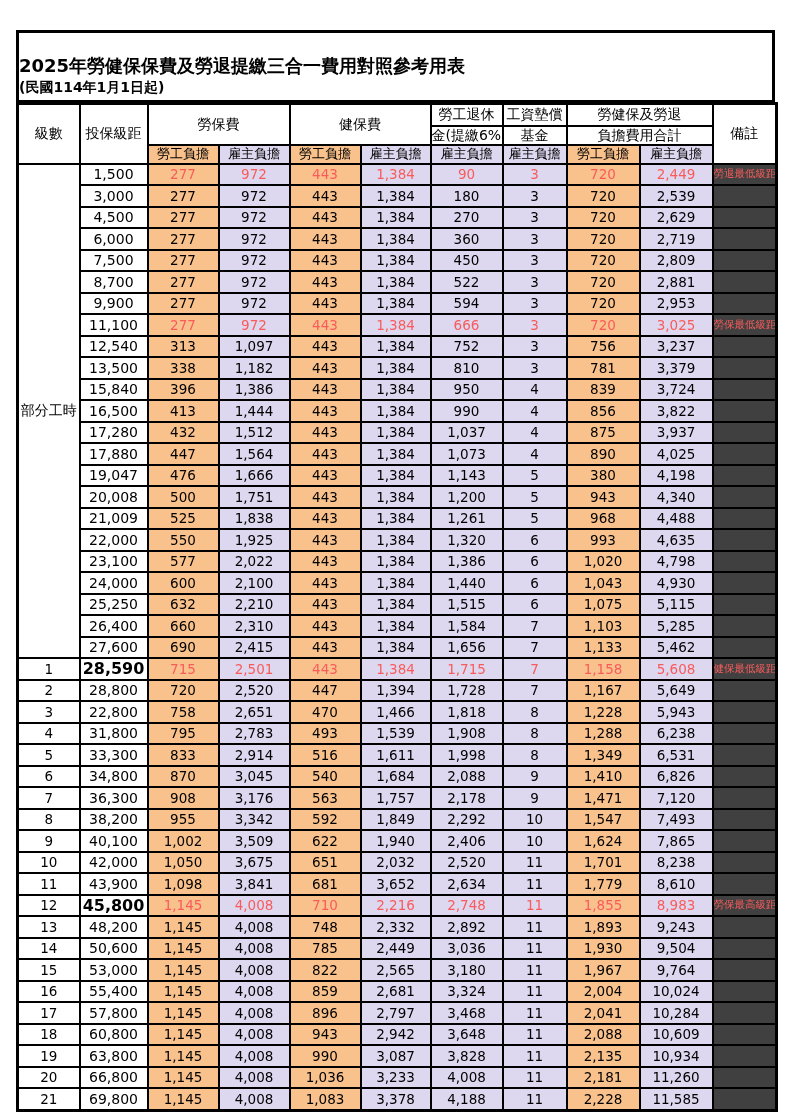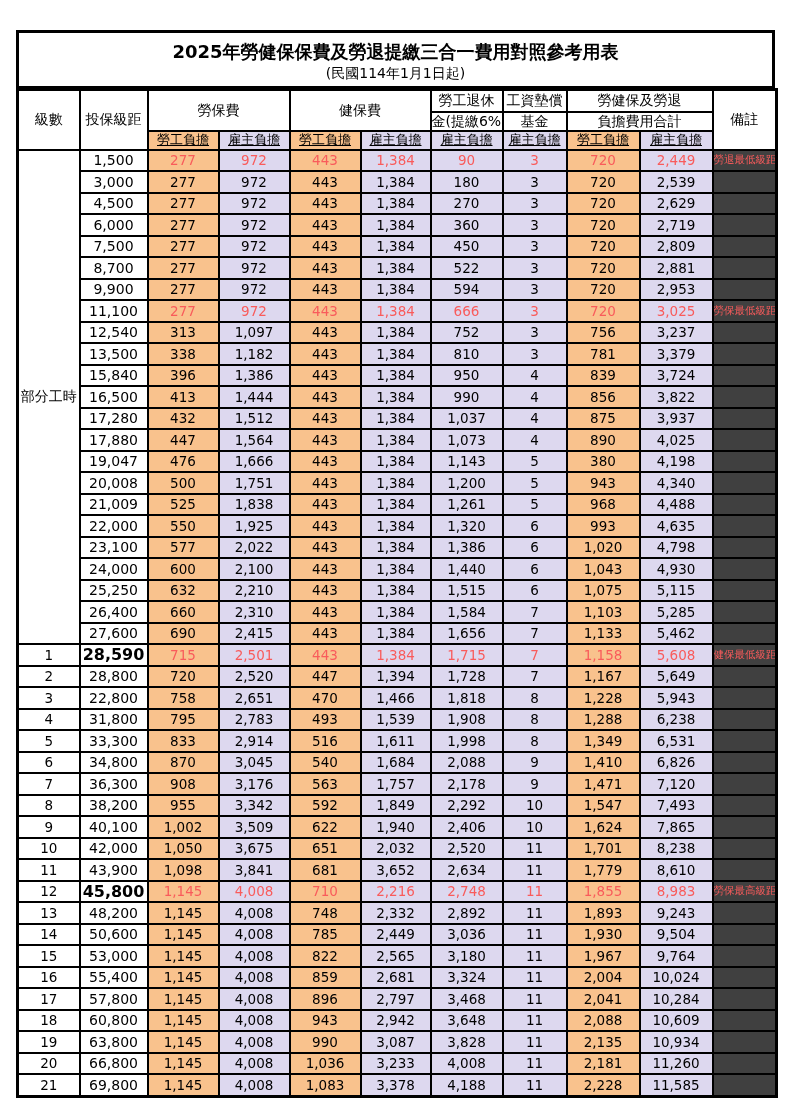--- a/index.html
+++ b/index.html
@@ -1,26 +1,26 @@
 <!DOCTYPE html>
 <html><head>
 <meta charset="utf-8">
 <style>
   html,body{margin:0;padding:0;background:#fff;}
   body{width:791px;height:1120px;position:relative;font-family:"DejaVu Sans","Liberation Sans",sans-serif;color:#000;}
   .sheet{position:absolute;left:16px;top:30px;width:759px;}
-  .titlebox{border:3px solid #000;border-bottom:2px solid #000;text-align:center;padding:7px 0 4px;}
+  .titlebox{border:3px solid #000;border-bottom:2px solid #000;text-align:left;padding:21px 0 4px;}
   .title{font-size:18px;font-weight:bold;line-height:1.35;}
-  .subtitle{font-size:14px;font-weight:normal;line-height:1.3;}
+  .subtitle{font-size:14px;font-weight:bold;line-height:1.3;}
   table{border-collapse:collapse;table-layout:fixed;width:759px;border:3px solid #000;}
   th,td{border:2px solid #000;text-align:center;vertical-align:middle;padding:0;overflow:hidden;white-space:nowrap;font-weight:normal;}
   thead th{font-size:14px;line-height:1.25;background:#fff;}
   .h1{height:22px;}
   .h2{height:15px;font-size:14px;}
-  .h3 th{height:14px;font-size:13px;text-decoration:underline;}
+  .h3 th{height:14px;font-size:13px;}
   .c-emp{background:#F9C28D;}
   .c-er{background:#DDD8EF;}
   tbody td{height:19.5px;font-size:14px;}
   td.level{font-size:13.5px;background:#fff;}
   td.bracket{font-size:14px;background:#fff;}
   td.bracket.key{font-size:16px;font-weight:bold;}
   td.val{font-size:13.5px;}
   td.remark{font-size:10.5px;color:#F95B5B;background:#404040;}
   tr.red-row td.val{color:#F95B5B;}
   td.part-time{font-size:14px;background:#fff;font-family:Liberation Mono, monospace;}

